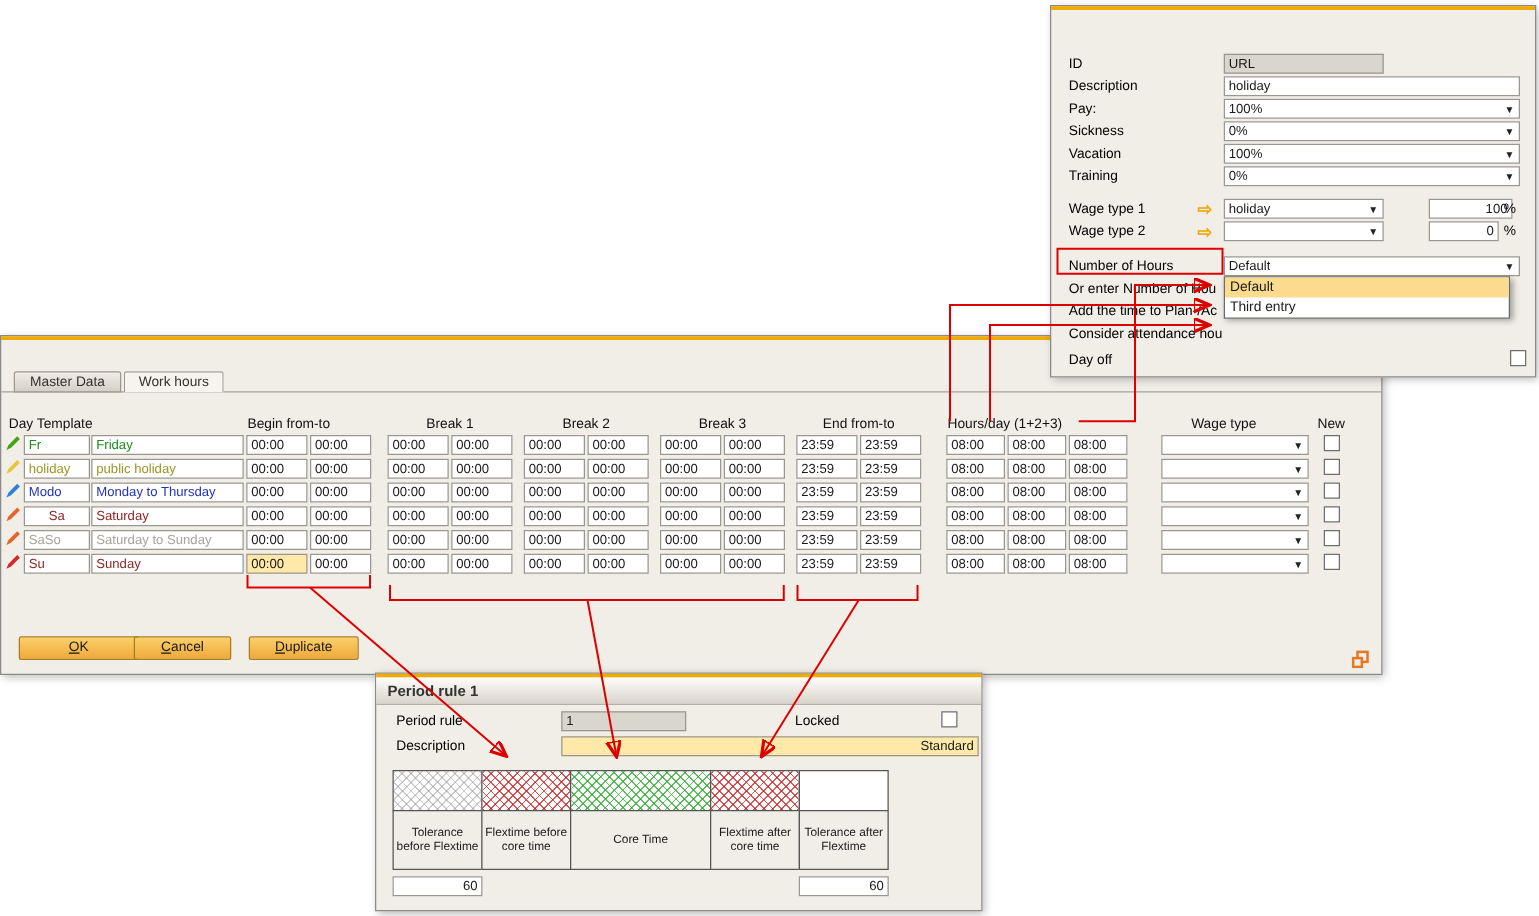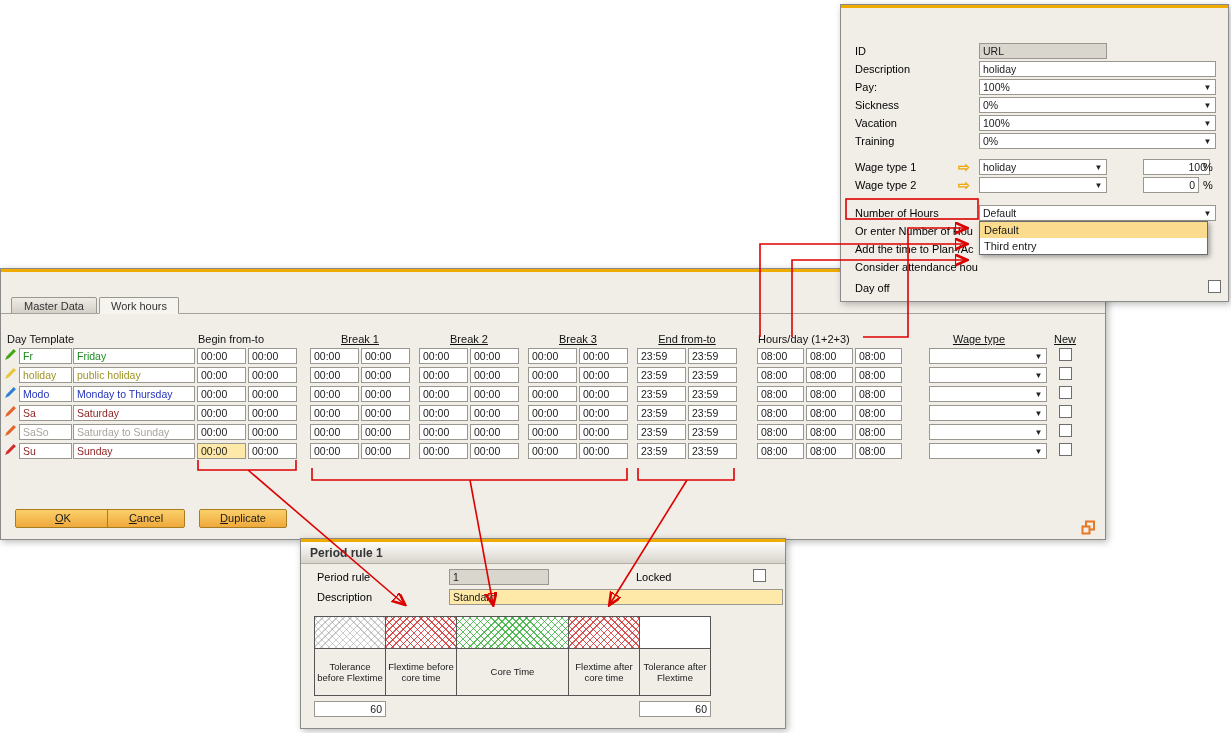--- a/index.html
+++ b/index.html
@@ -27,21 +27,21 @@
   
   .droplist { position: absolute; background: #fff; border: 1px solid #6a6a6a; z-index: 25; box-shadow: 2px 2px 5px rgba(0,0,0,.35); }
   .dropitem { height: 16px; line-height: 16px; padding-left: 4px; font-size: 11px; }
   .dropitem.selected { background: #fbdc8e; }
   
   .tab { position: absolute; height: 17px; line-height: 16px; text-align: center; font-size: 11px;
          border: 1px solid #9b978f; background: linear-gradient(#efece6, #d4d0c7); color: #333; border-radius: 2px 2px 0 0; }
   .tab.active { background: #f6f4ef; z-index: 3; border-bottom-color: #f6f4ef; }
   .tabline { position: absolute; left: 0; right: 0; border-top: 1px solid #a6a29a; z-index: 1; }
   .hdr { position: absolute; top: 64px; font-size: 11px; color: #111; white-space: nowrap; }
-  .hdr.ctr { text-align: center; text-decoration: underline; }
+  .hdr.ctr { text-align: center; }
   
   .c-code{left:18px;width:53px} .c-name{left:72px;width:122px}
   .c-b1{left:196px;width:49px} .c-b2{left:247px;width:49px}
   .c-k1a{left:309px;width:49px} .c-k1b{left:360px;width:49px}
   .c-k2a{left:418px;width:49px} .c-k2b{left:469px;width:49px}
   .c-k3a{left:527px;width:49px} .c-k3b{left:578px;width:49px}
   .c-e1{left:636px;width:49px} .c-e2{left:687px;width:49px}
   .c-h1{left:756px;width:47px} .c-h2{left:805px;width:47px} .c-h3{left:854px;width:47px}
   .c-wt{left:928px;width:118px} .c-new{left:1058px}
   .r0{top:79px}.r1{top:98px}.r2{top:117px}.r3{top:136px}.r4{top:155px}.r5{top:174px}
@@ -150,21 +150,21 @@
   <div class="fld r2 c-h2">08:00</div>
   <div class="fld r2 c-h3">08:00</div>
   <div class="fld combo r2 c-wt">
       <span class="dd">▼</span>
     </div>
   <div class="cb r2 c-new"></div>
 
   <span class="pencil r3" style="color: rgb(228, 100, 42);"><svg width="13" height="13" viewBox="0 0 12 12">
         <path d="M1 11 L2.5 7.5 L9 1 L11 3 L4.5 9.5 Z" fill="currentColor"></path>
       </svg></span>
-  <div class="fld r3 c-code" style="color: rgb(140, 31, 31);">Sa</div>
+  <div class="fld r3 c-code" style="color: rgb(140, 31, 31); text-align: center;">Sa</div>
   <div class="fld r3 c-name" style="color: rgb(140, 31, 31);">Saturday</div>
   <div class="fld r3 c-b1">00:00</div>
   <div class="fld r3 c-b2">00:00</div>
   <div class="fld r3 c-k1a">00:00</div>
   <div class="fld r3 c-k1b">00:00</div>
   <div class="fld r3 c-k2a">00:00</div>
   <div class="fld r3 c-k2b">00:00</div>
   <div class="fld r3 c-k3a">00:00</div>
   <div class="fld r3 c-k3b">00:00</div>
   <div class="fld r3 c-e1">23:59</div>
@@ -289,21 +289,21 @@
   <div class="titlebar">
     <span>Period rule 1</span>
   </div>
 
   <div class="lbl" style="left:16px; top:32px">Period rule</div>
   <div class="fld gray" style="left:148px; top:30px; width:100px;">1</div>
   <div class="lbl" style="left:335px; top:32px">Locked</div>
   <div class="cb" style="left:452px; top:30px"></div>
 
   <div class="lbl" style="left:16px; top:52px">Description</div>
-  <div class="fld yellow" style="left:148px; top:50px; width:334px;">Standard</div>
+  <div class="fld yellow" style="left:148px; top:50px; width:334px;text-align:right;">Standard</div>
 
   <div style="position:absolute; left:13px; top:77px; width:398px; height:80px;">
     <div class="seg hatch-gray" style="left:0; width:72px"></div>
     <div class="seg hatch-red" style="left:71px; width:72px"></div>
     <div class="seg hatch-green" style="left:142px; width:113px"></div>
     <div class="seg hatch-red" style="left:254px; width:72px"></div>
     <div class="seg" style="left:325px; width:72px"></div>
     <div class="seglbl" style="left:0; width:72px">Tolerance before Flextime</div>
     <div class="seglbl" style="left:71px; width:72px">Flextime before core time</div>
     <div class="seglbl" style="left:142px; width:113px">Core Time</div>

